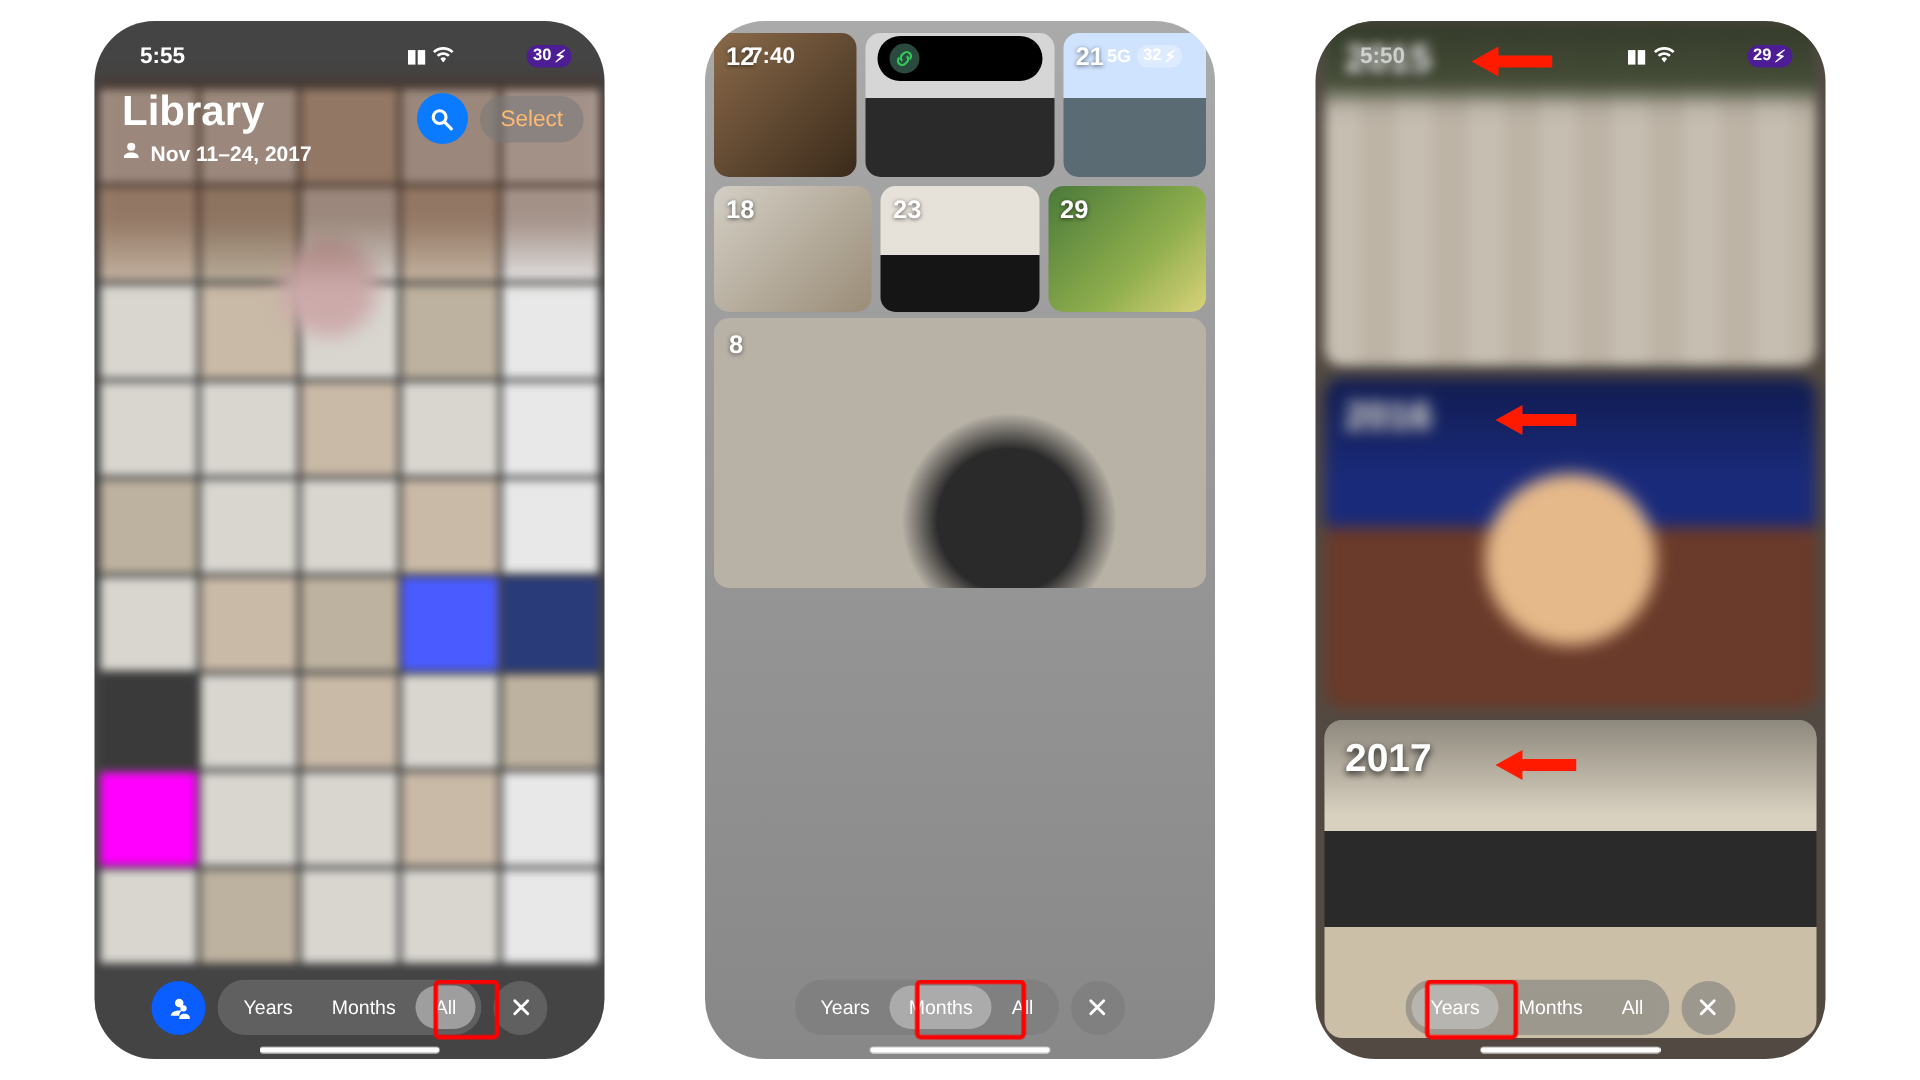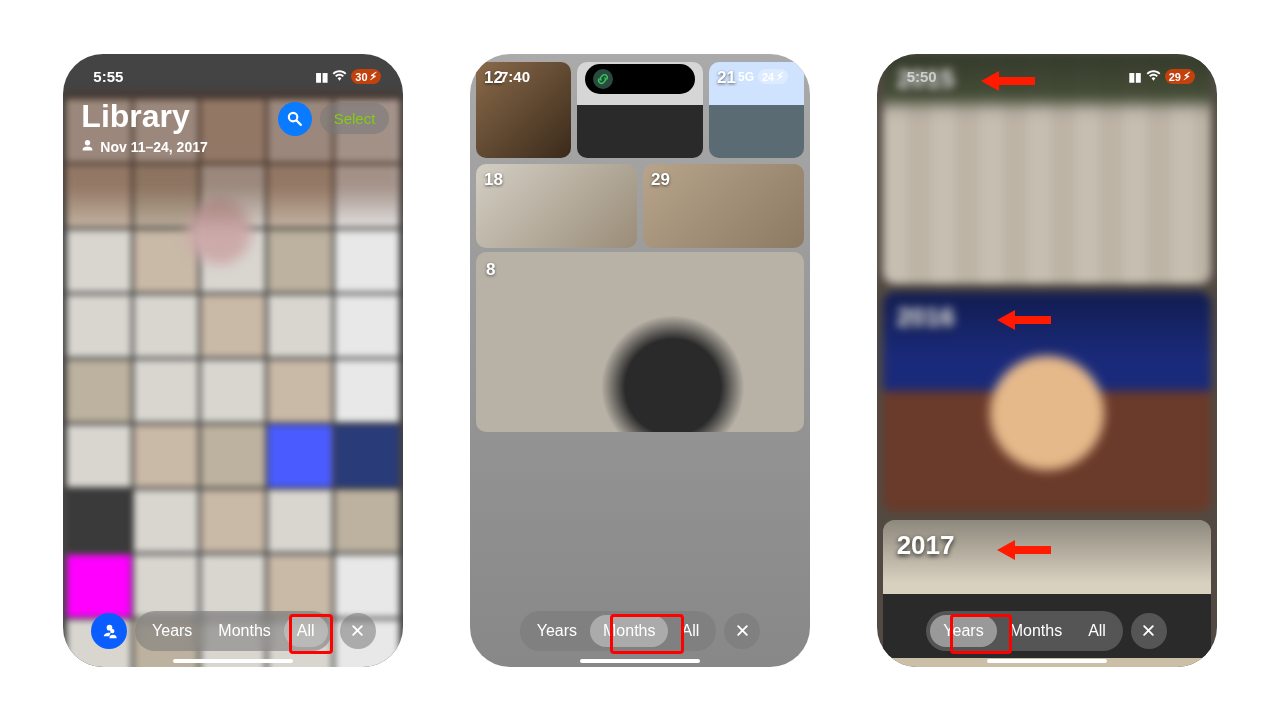--- a/index.html
+++ b/index.html
@@ -8,21 +8,21 @@
     height: 720px;
     background: #ffffff;
     font-family: -apple-system, "Helvetica Neue", Arial, sans-serif;
     display: flex;
     justify-content: space-around;
     align-items: center;
     padding: 0 30px;
   }
   .phone {
     width: 340px;
-    height: 613px;
+    height: 692px;
     border-radius: 40px;
     overflow: hidden;
     position: relative;
     color: #fff;
     background: #444;
   }
   
   .status {
     position: absolute;
     top: 0; left: 0; right: 0;
@@ -39,21 +39,21 @@
     display: flex; align-items: center; gap: 4px;
     font-size: 12px;
   }
   .batt {
     display: inline-flex; align-items: center; gap: 2px;
     background: rgba(255,255,255,0.3);
     border-radius: 8px; padding: 1px 4px;
     font-size: 11px; font-weight: 700;
   }
   .batt .bolt { color: #fff; }
-  .batt.green { background: #c2410c; color:#fff; }
+  .batt.green { background: #4c1d95; color:#fff;margin-left:44px; }
   .pill {
     position:absolute;
     top:10px; left:50%;
     transform:translateX(-50%);
     width:110px; height:30px;
     background:#000; border-radius:20px;
     z-index:60;
     display:flex; align-items:center; justify-content:flex-start;
     padding-left:8px;
   }
@@ -78,21 +78,21 @@
     display: flex;
     background: rgba(120,120,120,0.55);
     backdrop-filter: blur(4px);
     border-radius: 22px;
     padding: 4px;
     gap: 0;
   }
   .seg .opt {
     padding: 7px 13px;
     border-radius: 18px;
-    font-size: 16px;
+    font-size: 13px;
     font-weight: 500;
     color: #fff;
     cursor: pointer;
   }
   .seg .opt.active {
     background: rgba(200,200,200,0.6);
   }
   .circlebtn {
     width: 36px; height: 36px;
     border-radius: 50%;
@@ -130,34 +130,34 @@
   .p1bg div:nth-child(3n){ background:#c9b9a7;}
   .p1bg div:nth-child(5n){ background:#e8e8e8;}
   .p1bg div:nth-child(7n){ background:#bdb29f;}
   .p1bg div:nth-child(29){ background:#4a5cff;}
   .p1bg div:nth-child(30){ background:#2a3b7a;}
   .p1bg div:nth-child(31){ background:#3a3a3a;}
   .p1bg div:nth-child(36){ background:#ff00ff;}
   .p1 .header {
     position:absolute; top:44px; left:18px; z-index:30;
   }
-  .p1 .header h1 { font-size:32px; font-weight:700; }
+  .p1 .header h1 { font-size:28px; font-weight:700; }
   .p1 .header .sub { font-size:14px; font-weight:600; margin-top:4px; display:flex; align-items:center; gap:6px;}
   .p1 .topbtns {
     position:absolute; top:48px; right:14px; z-index:30;
     display:flex; gap:8px; align-items:center;
   }
   .roundicon {
     width:34px; height:34px; border-radius:50%;
     background:#0a7aff; display:flex; align-items:center; justify-content:center;
     color:#fff; cursor:pointer;
   }
   .selectbtn {
     background: rgba(120,120,120,0.55);
-    color:#84cc16; border-radius:16px;
+    color:#fdba74; border-radius:16px;
     padding:7px 14px; font-size:15px; font-weight:500; cursor:pointer;
   }
   
   .p2 { background: linear-gradient(180deg,#aaa 0%, #999 40%, #888 100%); }
   .p2 .scroll {
     position:absolute; inset:0;
     padding: 4px 6px 90px 6px;
     overflow:hidden;
   }
   .p2 .toprow { display:flex; gap:6px; margin-top:4px; }
@@ -372,41 +372,44 @@
       <svg width="12" height="12" viewBox="0 0 24 24">
           <path fill="none" stroke="#34c759" stroke-width="3" d="M9 15a5 5 0 010-8l2-2a5 5 0 018 8M15 9a5 5 0 010 8l-2 2a5 5 0 01-8-8"></path>
         </svg>
     </span>
   </div>
   <div class="status">
     <span>7:40</span>
     <span class="right">
       <span>5G</span>
       <span class="batt">
-        <span>24</span>
+        <span>32</span>
           <span class="bolt">⚡︎</span>
       </span>
     </span>
   </div>
 
   <div class="scroll">
     <div class="toprow">
       <div class="thumb t1">
           <span class="num">12</span>
         </div>
       <div class="thumb t2 wide"></div>
       <div class="thumb t3">
           <span class="num">21</span>
         </div>
     </div>
 
     <div class="row3">
       <div class="thumb t4">
           <span class="num">18</span>
         </div>
+      <div class="thumb t5">
+          <span class="num">23</span>
+        </div>
       <div class="thumb">
           <span class="num">29</span>
         </div>
     </div>
 
     <div class="bigthumb2">
       <span class="num" style="position:absolute;top:8px;left:10px;font-size:17px;font-weight:700;color:#fff;text-shadow:0 1px 3px rgba(0,0,0,0.5);">8</span>
     </div>
   </div>
 

